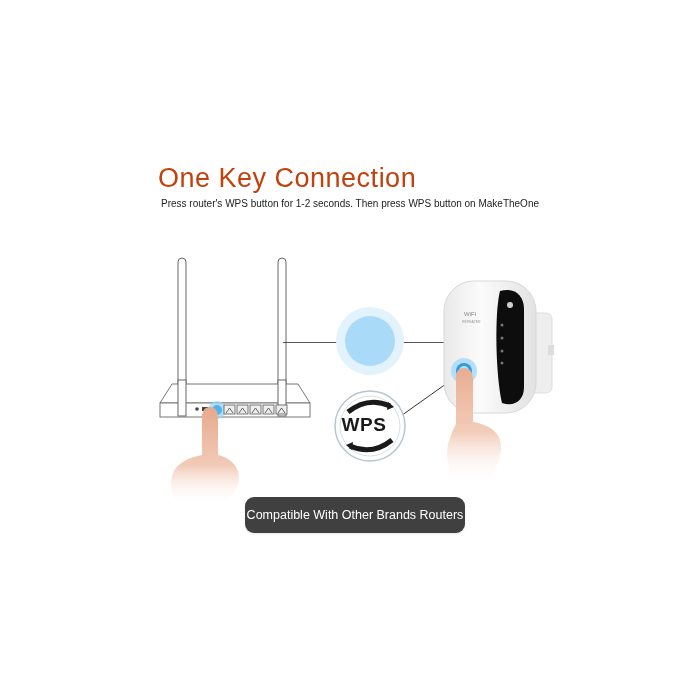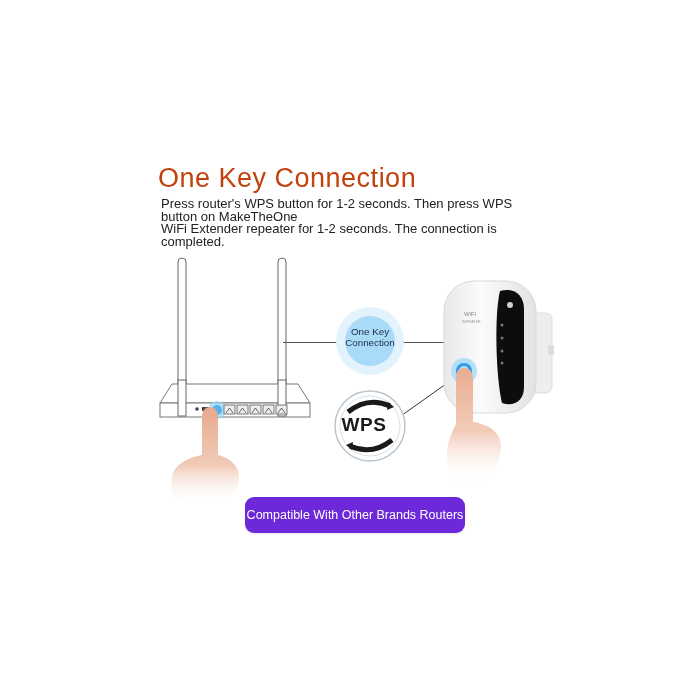--- a/index.html
+++ b/index.html
@@ -1,33 +1,32 @@
 <!DOCTYPE html>
 <html><head>
   <meta charset="utf-8">
   <style>
     html, body { margin:0; padding:0; background:#ffffff; }
     body { width:700px; height:700px; position:relative; overflow:hidden; font-family:"Liberation Sans", sans-serif; }
     .abs { position:absolute; }
     .title { left:158px; top:163px; font-size:27px; color:#c2410c; letter-spacing:0.5px; white-space:nowrap; }
-    .desc { left:161px; top:198px; font-size:13px; line-height:12.5px; color:#222; width:380px; }
+    .desc { left:161px; top:198px; font-size:10px; line-height:12.5px; color:#222; width:380px; }
     .line { position:absolute; background:#555; }
-    .pill { left:245px; top:497px; width:220px; height:36px; background:#6d28d9; border-radius:9px; color:#fff; font-size:12.5px; display:flex; align-items:center; justify-content:center; box-shadow:0 1px 2px rgba(0,0,0,0.1); }
+    .pill { left:245px; top:497px; width:220px; height:36px; background:#404040; border-radius:9px; color:#fff; font-size:12.5px; display:flex; align-items:center; justify-content:center; box-shadow:0 1px 2px rgba(0,0,0,0.1); }
     .okc { left:322px; top:300px; width:96px; height:80px; }
     .okc-label { position:absolute; left:0; top:26px; width:96px; text-align:center; font-size:9.8px; line-height:11px; color:#1d2a44; }
     .wps { left:334px; top:390px; width:72px; height:72px; }
     .wps-label { position:absolute; left:0; top:24px; width:60px; text-align:center; font-size:19px; font-weight:bold; color:#1a1a1a; letter-spacing:0.5px; }
   </style>
 </head>
 <body>
 
 <div class="abs title">One Key Connection</div>
 <div class="abs desc">
   <div>Press router's WPS button for 1-2 seconds. Then press WPS button on MakeTheOne</div>
-  <div>WiFi Extender repeater for 1-2 seconds. The connection is completed.</div>
 </div>
 
 <svg class="abs" style="left:150px;top:250px" width="170" height="180" viewBox="0 0 170 180">
 
   <rect x="28" y="8" width="8" height="150" rx="4" fill="#fff" stroke="#666" stroke-width="1"></rect>
   <rect x="128" y="8" width="8" height="150" rx="4" fill="#fff" stroke="#666" stroke-width="1"></rect>
 
   <path d="M22 134 L148 134 L160 153 L10 153 Z" fill="#fff" stroke="#777" stroke-width="1"></path>
 
   <rect x="10" y="153" width="150" height="14" fill="#fff" stroke="#777" stroke-width="1"></rect>
@@ -72,24 +71,20 @@
 <div class="line" style="left:402px;top:342px;width:48px;height:1.2px"></div>
 <svg class="abs" style="left:396px;top:370px" width="70" height="50">
   <line x1="2" y1="48" x2="64" y2="4" stroke="#333" stroke-width="1"></line>
 </svg>
 
 <div class="abs okc">
   <svg width="96" height="80" style="position:absolute;left:0;top:0">
     <circle cx="48" cy="41" r="34" fill="#e3f3fd"></circle>
     <circle cx="48" cy="41" r="25" fill="#a9dbf8"></circle>
   </svg>
-  <div class="okc-label">
-    <div>One Key</div>
-    <div>Connection</div>
-  </div>
 </div>
 
 <div class="abs wps">
   <svg width="72" height="72" style="position:absolute;left:0;top:0">
     <circle cx="36" cy="36" r="35" fill="#fff" stroke="#b9c6cf" stroke-width="1.5"></circle>
     <circle cx="36" cy="36" r="30" fill="#fff" stroke="#d6e0e6" stroke-width="1"></circle>
     <path d="M14 22 Q34 6 56 16" fill="none" stroke="#1a1a1a" stroke-width="5"></path>
     <path d="M54 12 L60 17 L53 20 Z" fill="#1a1a1a"></path>
     <path d="M58 50 Q38 66 16 56" fill="none" stroke="#1a1a1a" stroke-width="5"></path>
     <path d="M18 60 L12 55 L19 52 Z" fill="#1a1a1a"></path>

